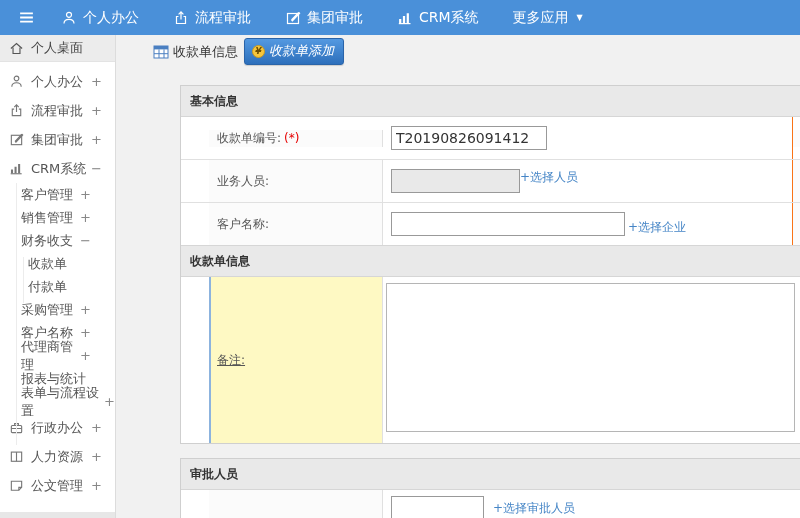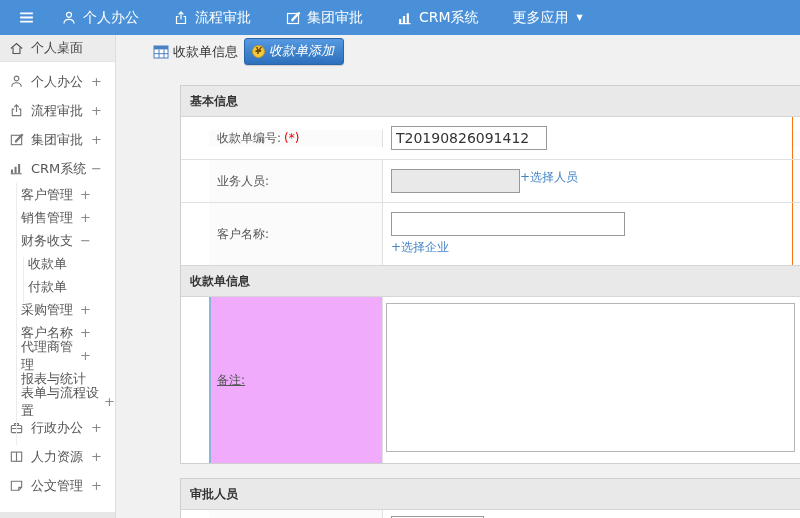--- a/index.html
+++ b/index.html
@@ -41,37 +41,37 @@
   .coin { width:13px; height:13px; border-radius:50%; background:#f6c63c; border:1px solid #c89a22; color:#6e4f00;
           font-size:9px; line-height:11px; text-align:center; font-weight:bold; }
   .coin::after { content:"¥"; }
 
   .content { padding:17px 0 0 64px; }
   .panel { width:800px; background:#fff; border:1px solid #cfcfcf; }
   .phead { background:#e9e9e9; border-bottom:1px solid #d6d6d6; padding:7px 9px 6px; font-weight:bold; font-size:12px; color:#333; }
   .frow { display:flex; border-bottom:1px solid #e0e0e0; }
   .frow:last-child { border-bottom:none; }
   .lbl { width:174px; flex-shrink:0; background:#fbfbfb; border-right:1px solid #e0e0e0; padding:0 8px; display:flex; align-items:center; color:#555;margin-left:28px; }
-  .lbl-blue { background:#f0abfc; box-shadow:inset 2px 0 0 #8cb3de;text-decoration:underline; }
+  .lbl-blue { background:#fef9c3; box-shadow:inset 2px 0 0 #8cb3de;text-decoration:underline; }
   .inp { width:410px; flex-shrink:0; border-right:1px solid #f97316; padding:9px 8px; background:#fff; }
   .lbl2 { flex:1; background:#fbfbfb; padding:0 8px; display:flex; align-items:center; color:#555; }
   .req { color:#e60000; margin-left:3px; }
   a.lnk { color:#4585c6; text-decoration:none; font-size:12px; cursor:pointer; }
 
   input[type=text] { border:1px solid #999; height:24px; font-size:14px; padding:0 4px; color:#333; font-family:inherit; }
   .in-code { width:156px; }
   .in-sales { width:129px; height:19px; background:#e9e9e9; }
   .in-cust { width:234px; height:19px; }
   .in-appr { width:93px; height:19px; }
   textarea { width:409px; height:149px; border:1px solid #b5b5b5; resize:none; margin:3px 0 0 0; font-family:inherit; }
   .row1 { min-height:35px; align-items:center; }
   .row2 { min-height:31px; }
   .row2 .inp, .row3 .inp { display:flex; }
   .row3 { min-height:42px; }
-  .row3 .inp { flex-direction:column; align-items:flex-start; gap:3px; }
+  .row3 .inp { flex-direction:row; align-items:flex-end; gap:3px; }
   .row-remark { min-height:166px; }
   .remark-cell { flex:1; padding:3px 8px 3px 3px; }
   .panel2 { margin-top:14px; }
   .appr-cell { flex:1; padding:6px 8px 8px; }
   .appr-line1 { display:flex; align-items:center; gap:9px; }
 </style>
 </head>
 <body>
 
 <div class="topbar">

